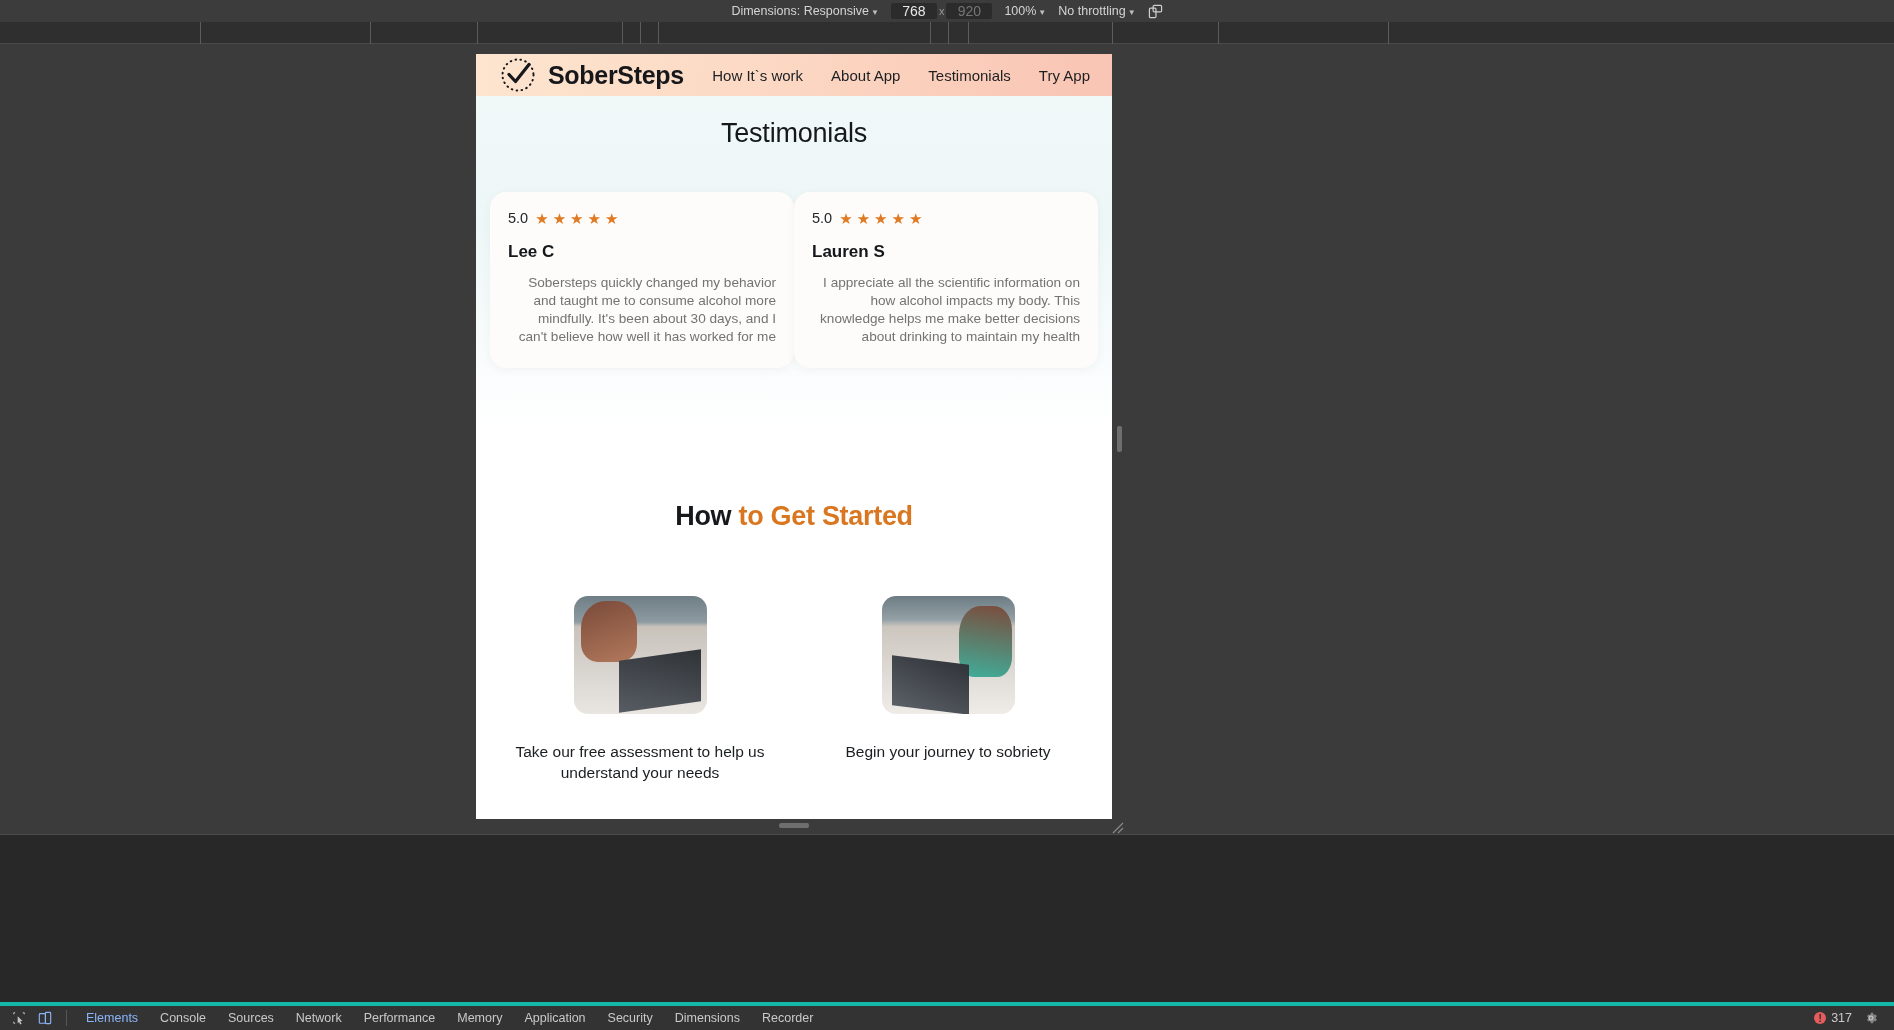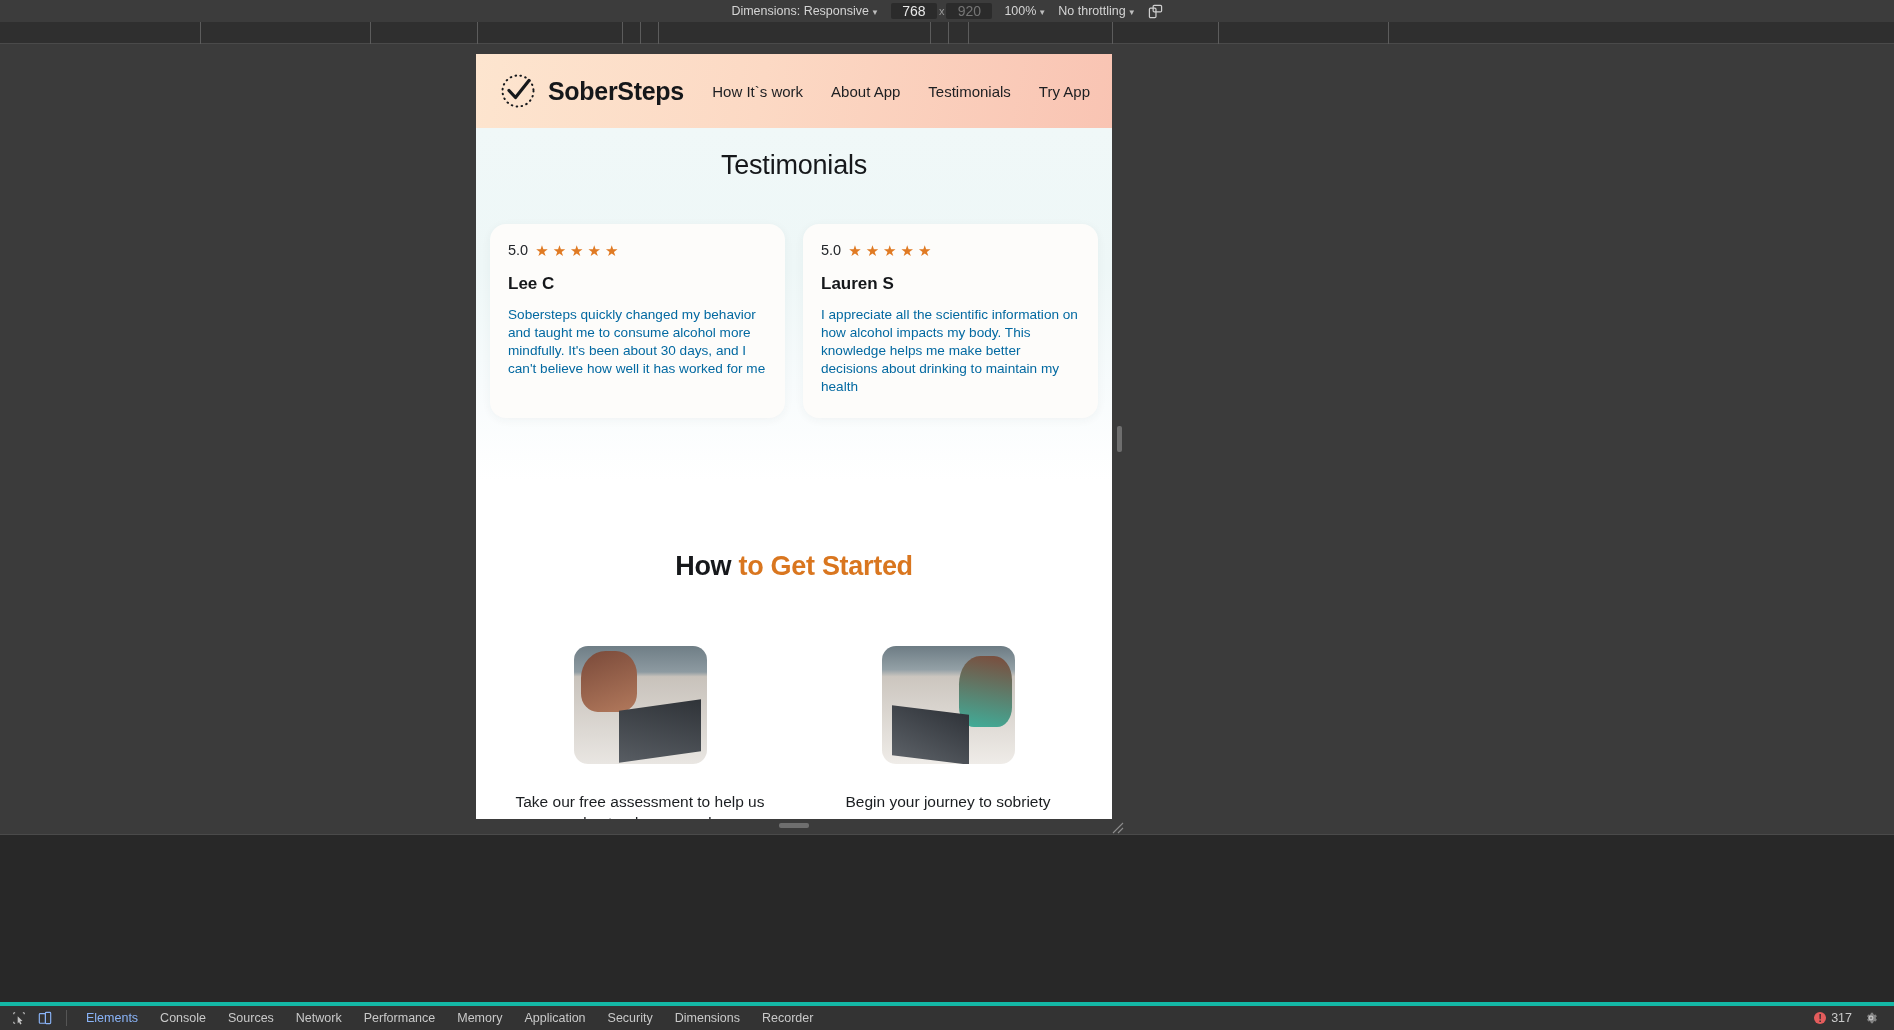--- a/index.html
+++ b/index.html
@@ -55,52 +55,52 @@
     position: absolute; top: 779px; left: 779px; width: 30px; height: 5px;
     background: #6e6e6e; border-radius: 2px;
   }
   .resize-corner {
     position: absolute; top: 776px; left: 1110px;
     width: 14px; height: 14px; color: #8d8d8d;
   }
 
   
   .site-header {
-    height: 74px; width: 100%;
+    height: 42px; width: 100%;
     background: linear-gradient(100deg, #fde5cf 0%, #fcd9c4 45%, #f9c4b3 100%);
     display: flex; align-items: center; padding: 0 22px;
   }
   .brand { display: flex; align-items: center; gap: 10px; }
   .logo-mark { width: 40px; height: 40px; position: relative; }
   .brand-name { font-size: 25px; font-weight: 700; color: #15171a; letter-spacing: -0.3px; }
   .main-nav { margin-left: auto; display: flex; align-items: center; gap: 28px; }
   .nav-link {
     font-size: 15px; color: #1d1f22; text-decoration: none; white-space: nowrap;
   }
 
   
   .testimonials {
     padding: 22px 0 60px;
     background: linear-gradient(180deg, #f0f8f8 0%, #eef7f7 40%, #f7fbfc 72%, #ffffff 100%);
   }
   .section-title {
     text-align: center; font-size: 27px; font-weight: 400;
     color: #16181b; margin-bottom: 40px; letter-spacing: -0.2px;
   }
-  .cards { display: flex; gap: 18px; padding: 3px 14px; }
+  .cards { display: flex; padding: 3px 14px; }
   .tcard {
     flex: 1; background: #fdfcfa; border-radius: 16px;
     padding: 18px 18px 22px; min-height: 168px;
     box-shadow: 0 2px 10px rgba(30,60,60,0.05);
   }
   .rating-row { display: flex; align-items: center; gap: 7px; margin-bottom: 16px; }
   .rating-value { font-size: 14.5px; color: #23262a; }
   .stars { display: flex; gap: 4px; color: #e07a23; font-size: 15px; line-height: 1; }
   .reviewer { font-size: 17px; font-weight: 600; color: #15171a; margin-bottom: 12px; }
-  .review-body { font-size: 13.6px; line-height: 1.33; color: #0369a1; }
+  .review-body { font-size: 13.6px; line-height: 1.33; color: #737373; text-align: right; }
 
   
   .get-started { padding: 70px 0 0; background: #ffffff; }
   .gs-title {
     text-align: center; font-size: 27px; font-weight: 700;
     color: #16181b; letter-spacing: -0.3px; margin-bottom: 64px;
   }
   .gs-accent { color: #d9761f; }
   .steps { display: flex; gap: 20px; padding: 0 20px; }
   .step { flex: 1; display: flex; flex-direction: column; align-items: center; }

